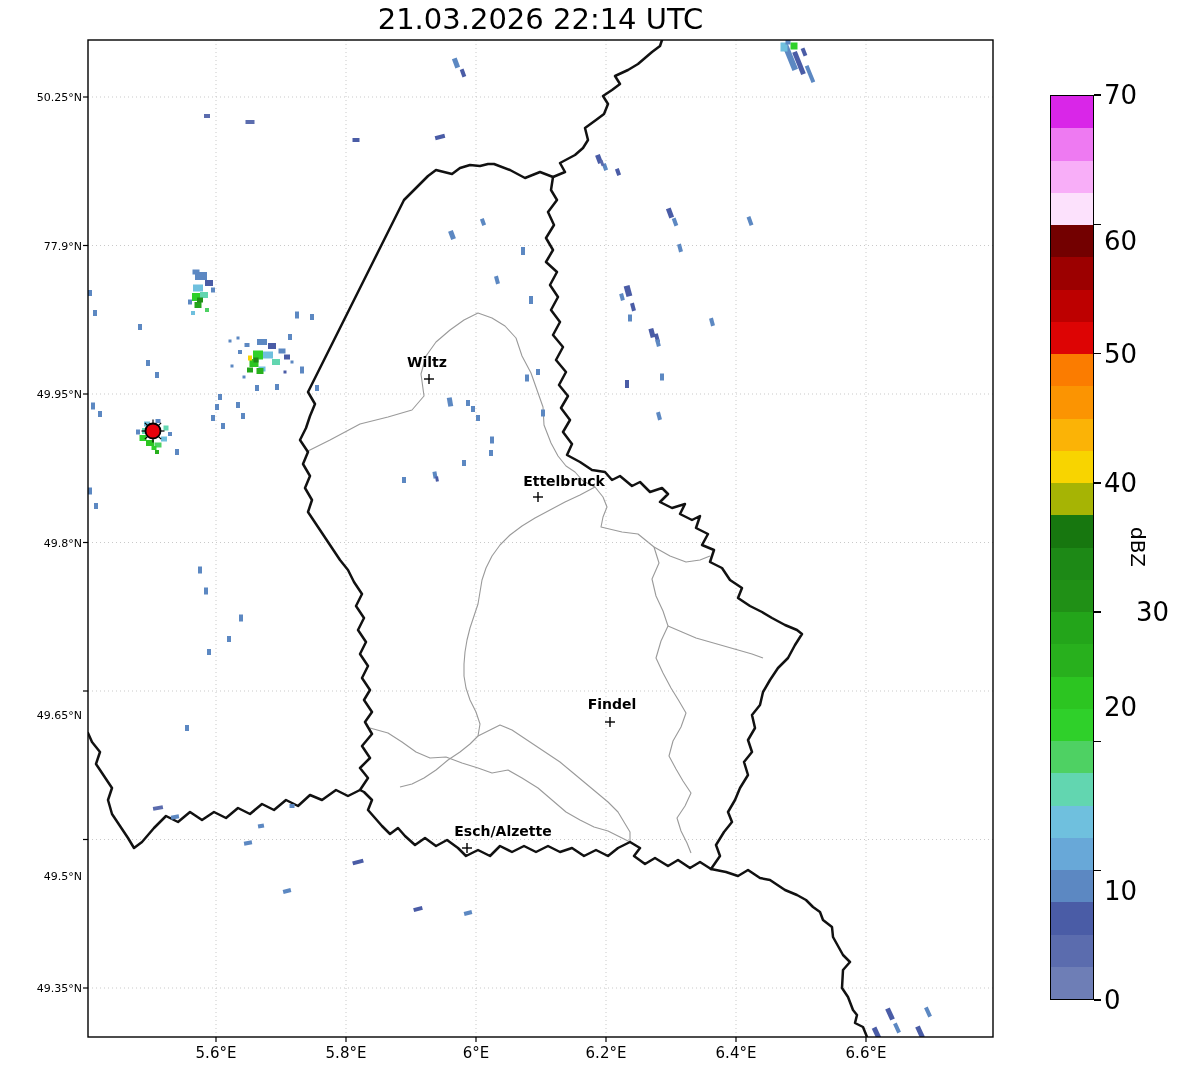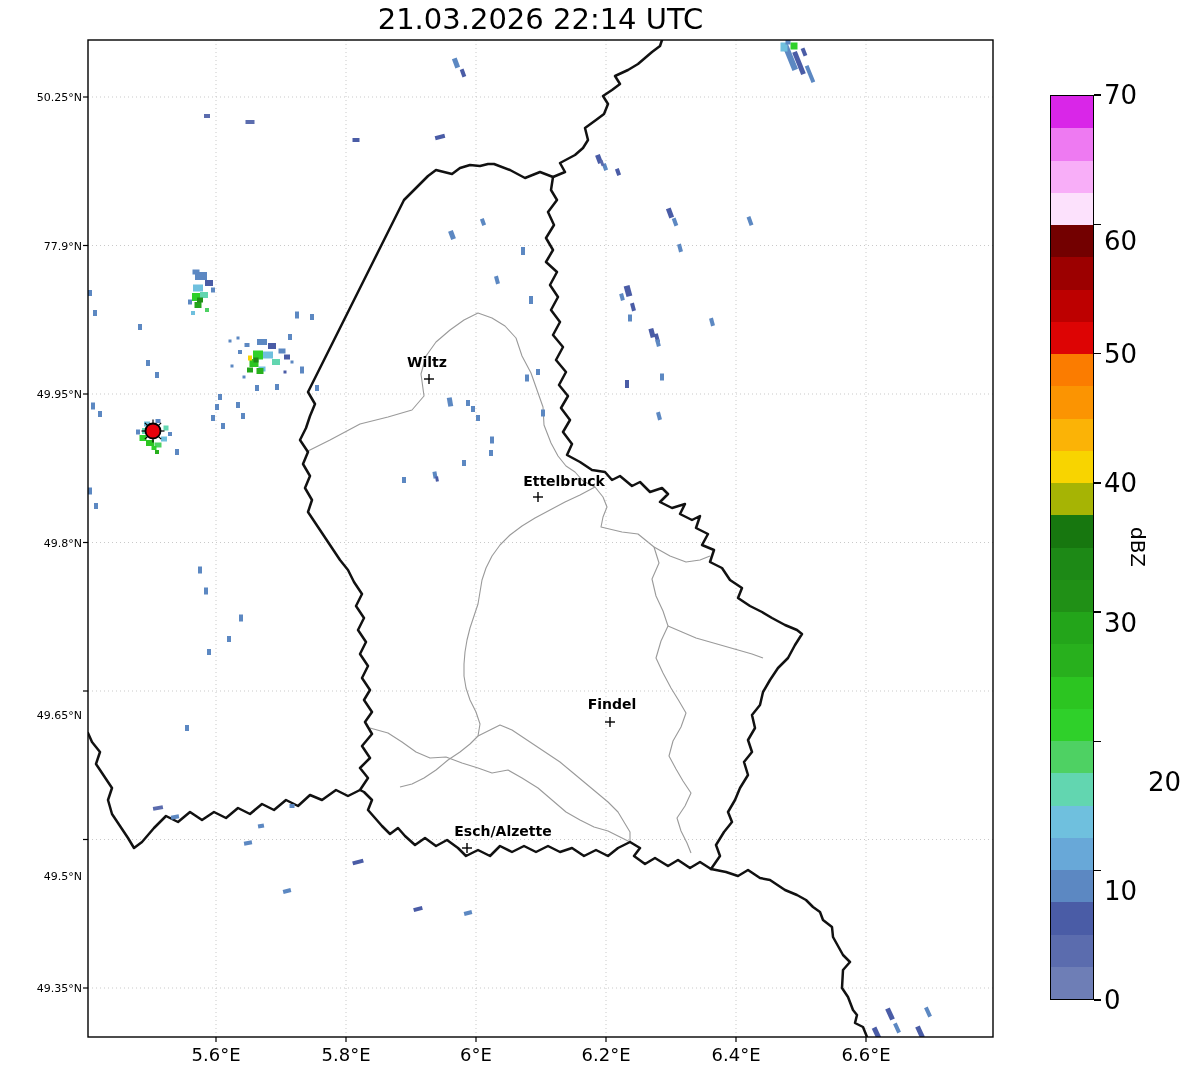--- a/index.html
+++ b/index.html
@@ -4,21 +4,21 @@
 <style>
   html,body{margin:0;padding:0;background:#fff;width:1184px;height:1081px;overflow:hidden;
     font-family:"DejaVu Sans","Liberation Sans",sans-serif;}
   #stage{position:relative;width:967px;height:1081px;background:#fff;}
   #map-svg{position:absolute;left:0;top:0;}
   .title{position:absolute;left:88px;top:2px;width:905px;text-align:center;
     font-size:29px;color:#000;letter-spacing:0px;}
   .infobox{position:absolute;left:92px;top:51px;background:#fff;border:1.3px solid #000;
     padding:4px 9px 5px 8px;font-size:14.5px;line-height:1.55;color:#000;z-index:5;}
   .ytick{position:absolute;width:78px;text-align:right;font-size:11px;color:#000;transform:translateY(-50%);}
-  .xtick{position:absolute;transform:translateX(-50%);font-size:18px;color:#000;top:1044px;}
+  .xtick{position:absolute;transform:translateX(-50%);font-size:15px;color:#000;top:1044px;}
   .cbar{position:absolute;left:1050px;top:95px;width:44px;height:905px;border:1.2px solid #000;box-sizing:border-box;}
   .cbar-seg{width:100%;}
   .cbar-ticklbl{position:absolute;font-size:26px;color:#000;transform:translateY(-50%);}
   .cbar-tickmark{position:absolute;width:7px;height:1.4px;background:#000;}
   .cbar-title{position:absolute;left:1138px;top:547px;font-size:20px;color:#000;
     transform:translate(-50%,-50%) rotate(90deg);white-space:nowrap;}
   .city-label{position:absolute;transform:translate(-50%,-50%);font-size:14px;font-weight:bold;color:#000;white-space:nowrap;}
 </style>
 </head>
 <body>
@@ -283,23 +283,23 @@
       <div class="cbar-seg" style="height: 3.57143%; background: rgb(74, 92, 166);"></div>
       <div class="cbar-seg" style="height: 3.57143%; background: rgb(91, 108, 174);"></div>
       <div class="cbar-seg" style="height: 3.57143%; background: rgb(110, 126, 182);"></div>
     </div>
   <div id="cbar-tick-container">
       <div class="cbar-tickmark" style="left: 1094px; top: 999.3px;"></div>
       <div class="cbar-ticklbl" style="left: 1104px; top: 1000px;">0</div>
       <div class="cbar-tickmark" style="left: 1094px; top: 870.014px;"></div>
       <div class="cbar-ticklbl" style="left: 1104px; top: 870.714px; margin-top: 20px;">10</div>
       <div class="cbar-tickmark" style="left: 1094px; top: 740.729px;"></div>
-      <div class="cbar-ticklbl" style="left: 1104px; top: 782px; margin-left: 44px;">20</div>
+      <div class="cbar-ticklbl" style="left: 1104px; top: 707px;">20</div>
       <div class="cbar-tickmark" style="left: 1094px; top: 611.443px;"></div>
-      <div class="cbar-ticklbl" style="left: 1104px; top: 612.143px; margin-top: 11px;">30</div>
+      <div class="cbar-ticklbl" style="left: 1136px; top: 612.143px;">30</div>
       <div class="cbar-tickmark" style="left: 1094px; top: 482.157px;"></div>
       <div class="cbar-ticklbl" style="left: 1104px; top: 482.857px;">40</div>
       <div class="cbar-tickmark" style="left: 1094px; top: 352.871px;"></div>
       <div class="cbar-ticklbl" style="left: 1104px; top: 353.571px;">50</div>
       <div class="cbar-tickmark" style="left: 1094px; top: 223.586px;"></div>
       <div class="cbar-ticklbl" style="left: 1104px; top: 224.286px; margin-top: 17px;">60</div>
       <div class="cbar-tickmark" style="left: 1094px; top: 94.3px;"></div>
       <div class="cbar-ticklbl" style="left: 1104px; top: 95px;">70</div>
     </div>
   <div class="cbar-title">dBZ</div>

